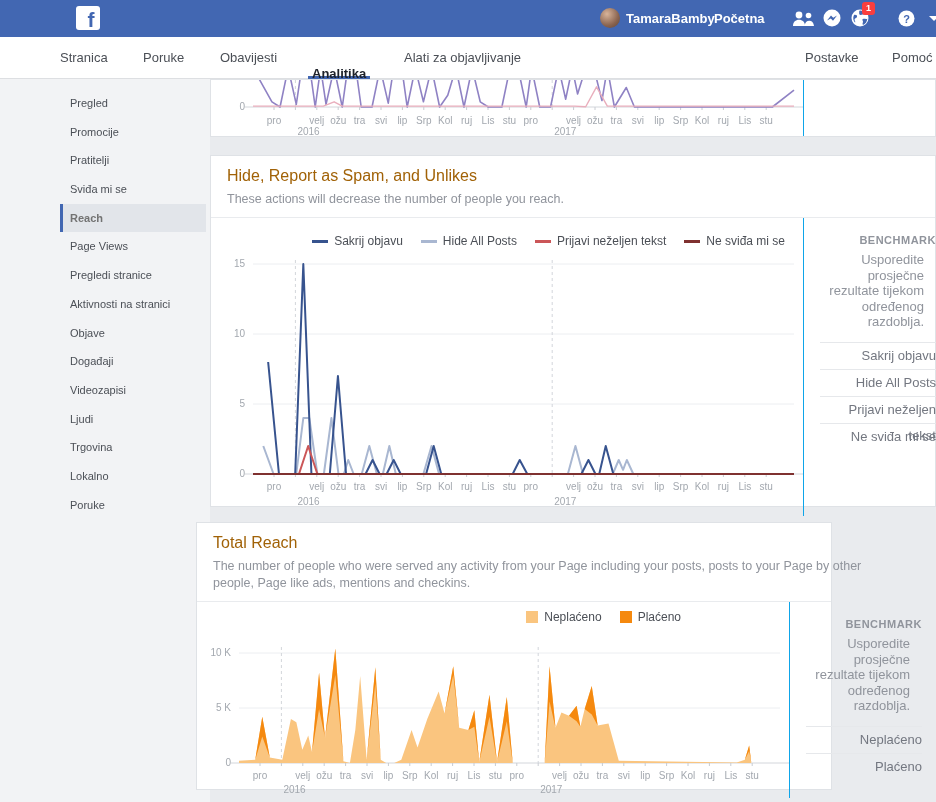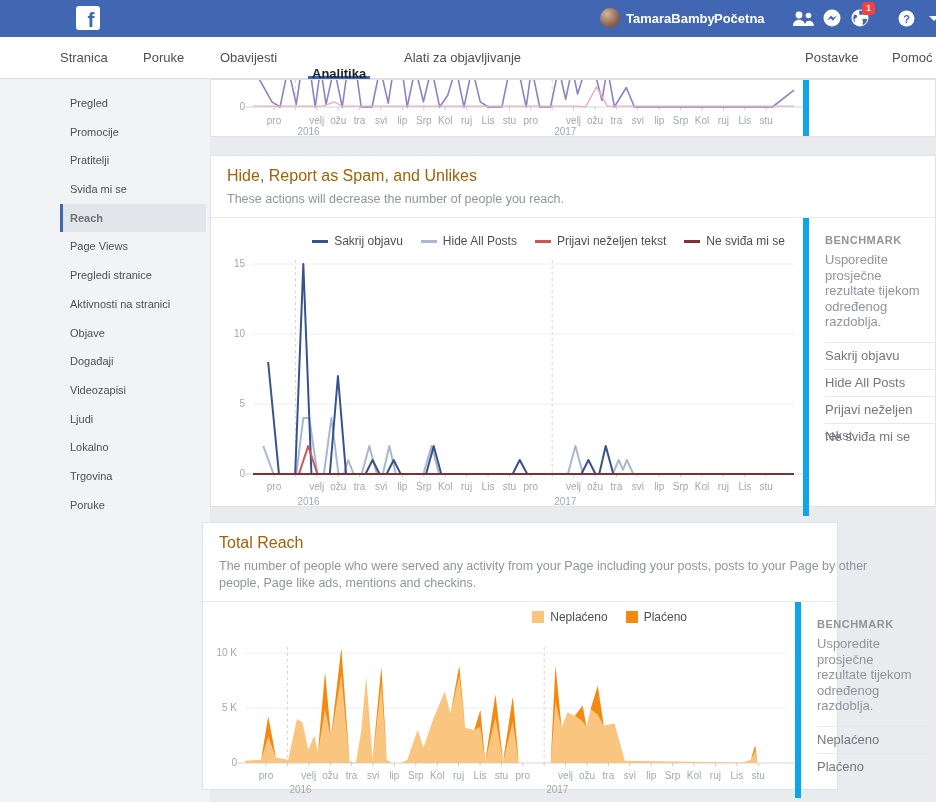--- a/index.html
+++ b/index.html
@@ -35,21 +35,21 @@
   .side-list{position:absolute;left:0;top:10px;width:210px;}
   .side-item{height:28.7px;line-height:28.7px;padding-left:70px;font-size:11px;color:#4b4f56;cursor:pointer;}
   .side-item.sel{margin-left:60px;padding-left:7px;width:136px;background:#e2e5ea;border-left:3px solid #4267b2;
                  color:#737373;font-weight:bold;}
   
   .card{position:absolute;background:#fff;border:1px solid #dfe2e6;box-sizing:border-box;}
   .card-head{padding:11px 16px 9px 16px;border-bottom:1px solid #e9ebee;}
   .card-title{font-size:16px;color:#a16207;}
   .card-sub{font-size:12.5px;color:#90949c;margin-top:6px;line-height:17px;}
   .card-body{position:relative;}
-  .bench{position:absolute;left:592px;top:0;bottom:0;width:133px;border-left:6px solid #0ea5e9;padding:16px 0 0 16px;box-sizing:border-box;}
+  .bench{position:absolute;left:592px;top:0;bottom:0;width:133px;border-left:1px solid #0ea5e9;padding:16px 0 0 16px;box-sizing:border-box;text-align:right;}
   .bench-title{font-size:11px;letter-spacing:.5px;color:#90949c;font-weight:bold;}
   .bench-desc{font-size:13px;color:#90949c;line-height:15.5px;margin-top:6px;margin-bottom:12px;width:104px;}
   .bench-item{border-top:1px solid #e6e8eb;height:26px;line-height:26px;font-size:13px;color:#737780;cursor:pointer;}
   
   .legend{position:absolute;display:flex;align-items:center;font-size:12px;color:#4b4f56;}
   .legend .li{display:flex;align-items:center;margin-left:18px;cursor:pointer;}
   .legend-dash{width:16px;height:3px;margin-right:6px;}
   .legend-box{width:12px;height:12px;margin-right:6px;}
   svg text{font-family:"Liberation Sans","DejaVu Sans",sans-serif;}
 </style>
@@ -112,22 +112,22 @@
     <div class="side-item">Pratitelji</div>
     <div class="side-item">Sviđa mi se</div>
     <div class="side-item sel">Reach</div>
     <div class="side-item">Page Views</div>
     <div class="side-item">Pregledi stranice</div>
     <div class="side-item">Aktivnosti na stranici</div>
     <div class="side-item">Objave</div>
     <div class="side-item">Događaji</div>
     <div class="side-item">Videozapisi</div>
     <div class="side-item">Ljudi</div>
+    <div class="side-item">Trgovina</div>
     <div class="side-item">Lokalno</div>
-    <div class="side-item">Trgovina</div>
     <div class="side-item">Poruke</div>
   </div>
 </div>
 
 <div class="card" style="left:210px;top:79px;width:726px;height:58px">
   <div class="card-body" style="height:56px">
     <svg id="chart-top" width="592" height="56">
         <text x="34" y="30" text-anchor="end" font-size="10" fill="#a3a8af">0</text>
         <line x1="34" y1="27" x2="593" y2="27" stroke="#d3d6db" stroke-width="1"></line>
         <line x1="63" y1="27" x2="63" y2="30" stroke="#c8ccd2" stroke-width="1"></line>
@@ -279,21 +279,21 @@
       <div class="bench-title">BENCHMARK</div>
       <div class="bench-desc">Usporedite prosječne rezultate tijekom određenog razdoblja.</div>
       <div class="bench-item">Sakrij objavu</div>
       <div class="bench-item">Hide All Posts</div>
       <div class="bench-item">Prijavi neželjen tekst</div>
       <div class="bench-item">Ne sviđa mi se</div>
     </div>
   </div>
 </div>
 
-<div class="card" style="left:202px;top:522px;width:636px;height:268px">
+<div class="card" style="left:196px;top:522px;width:636px;height:268px">
   <div class="card-head">
     <div class="card-title">Total Reach</div>
     <div class="card-sub" style="width:676px">The number of people who were served any activity from your Page including your posts, posts to your Page by other people, Page like ads, mentions and checkins.</div>
   </div>
   <div class="card-body" style="height:196px">
     <svg id="chart-reach" width="592" height="196">
         <text x="34" y="164" text-anchor="end" font-size="10" fill="#a3a8af">0</text>
         <line x1="42" y1="106" x2="583" y2="106" stroke="#eceef1" stroke-width="1"></line>
         <text x="34" y="109" text-anchor="end" font-size="10" fill="#a3a8af">5 K</text>
         <line x1="42" y1="51" x2="583" y2="51" stroke="#eceef1" stroke-width="1"></line>

